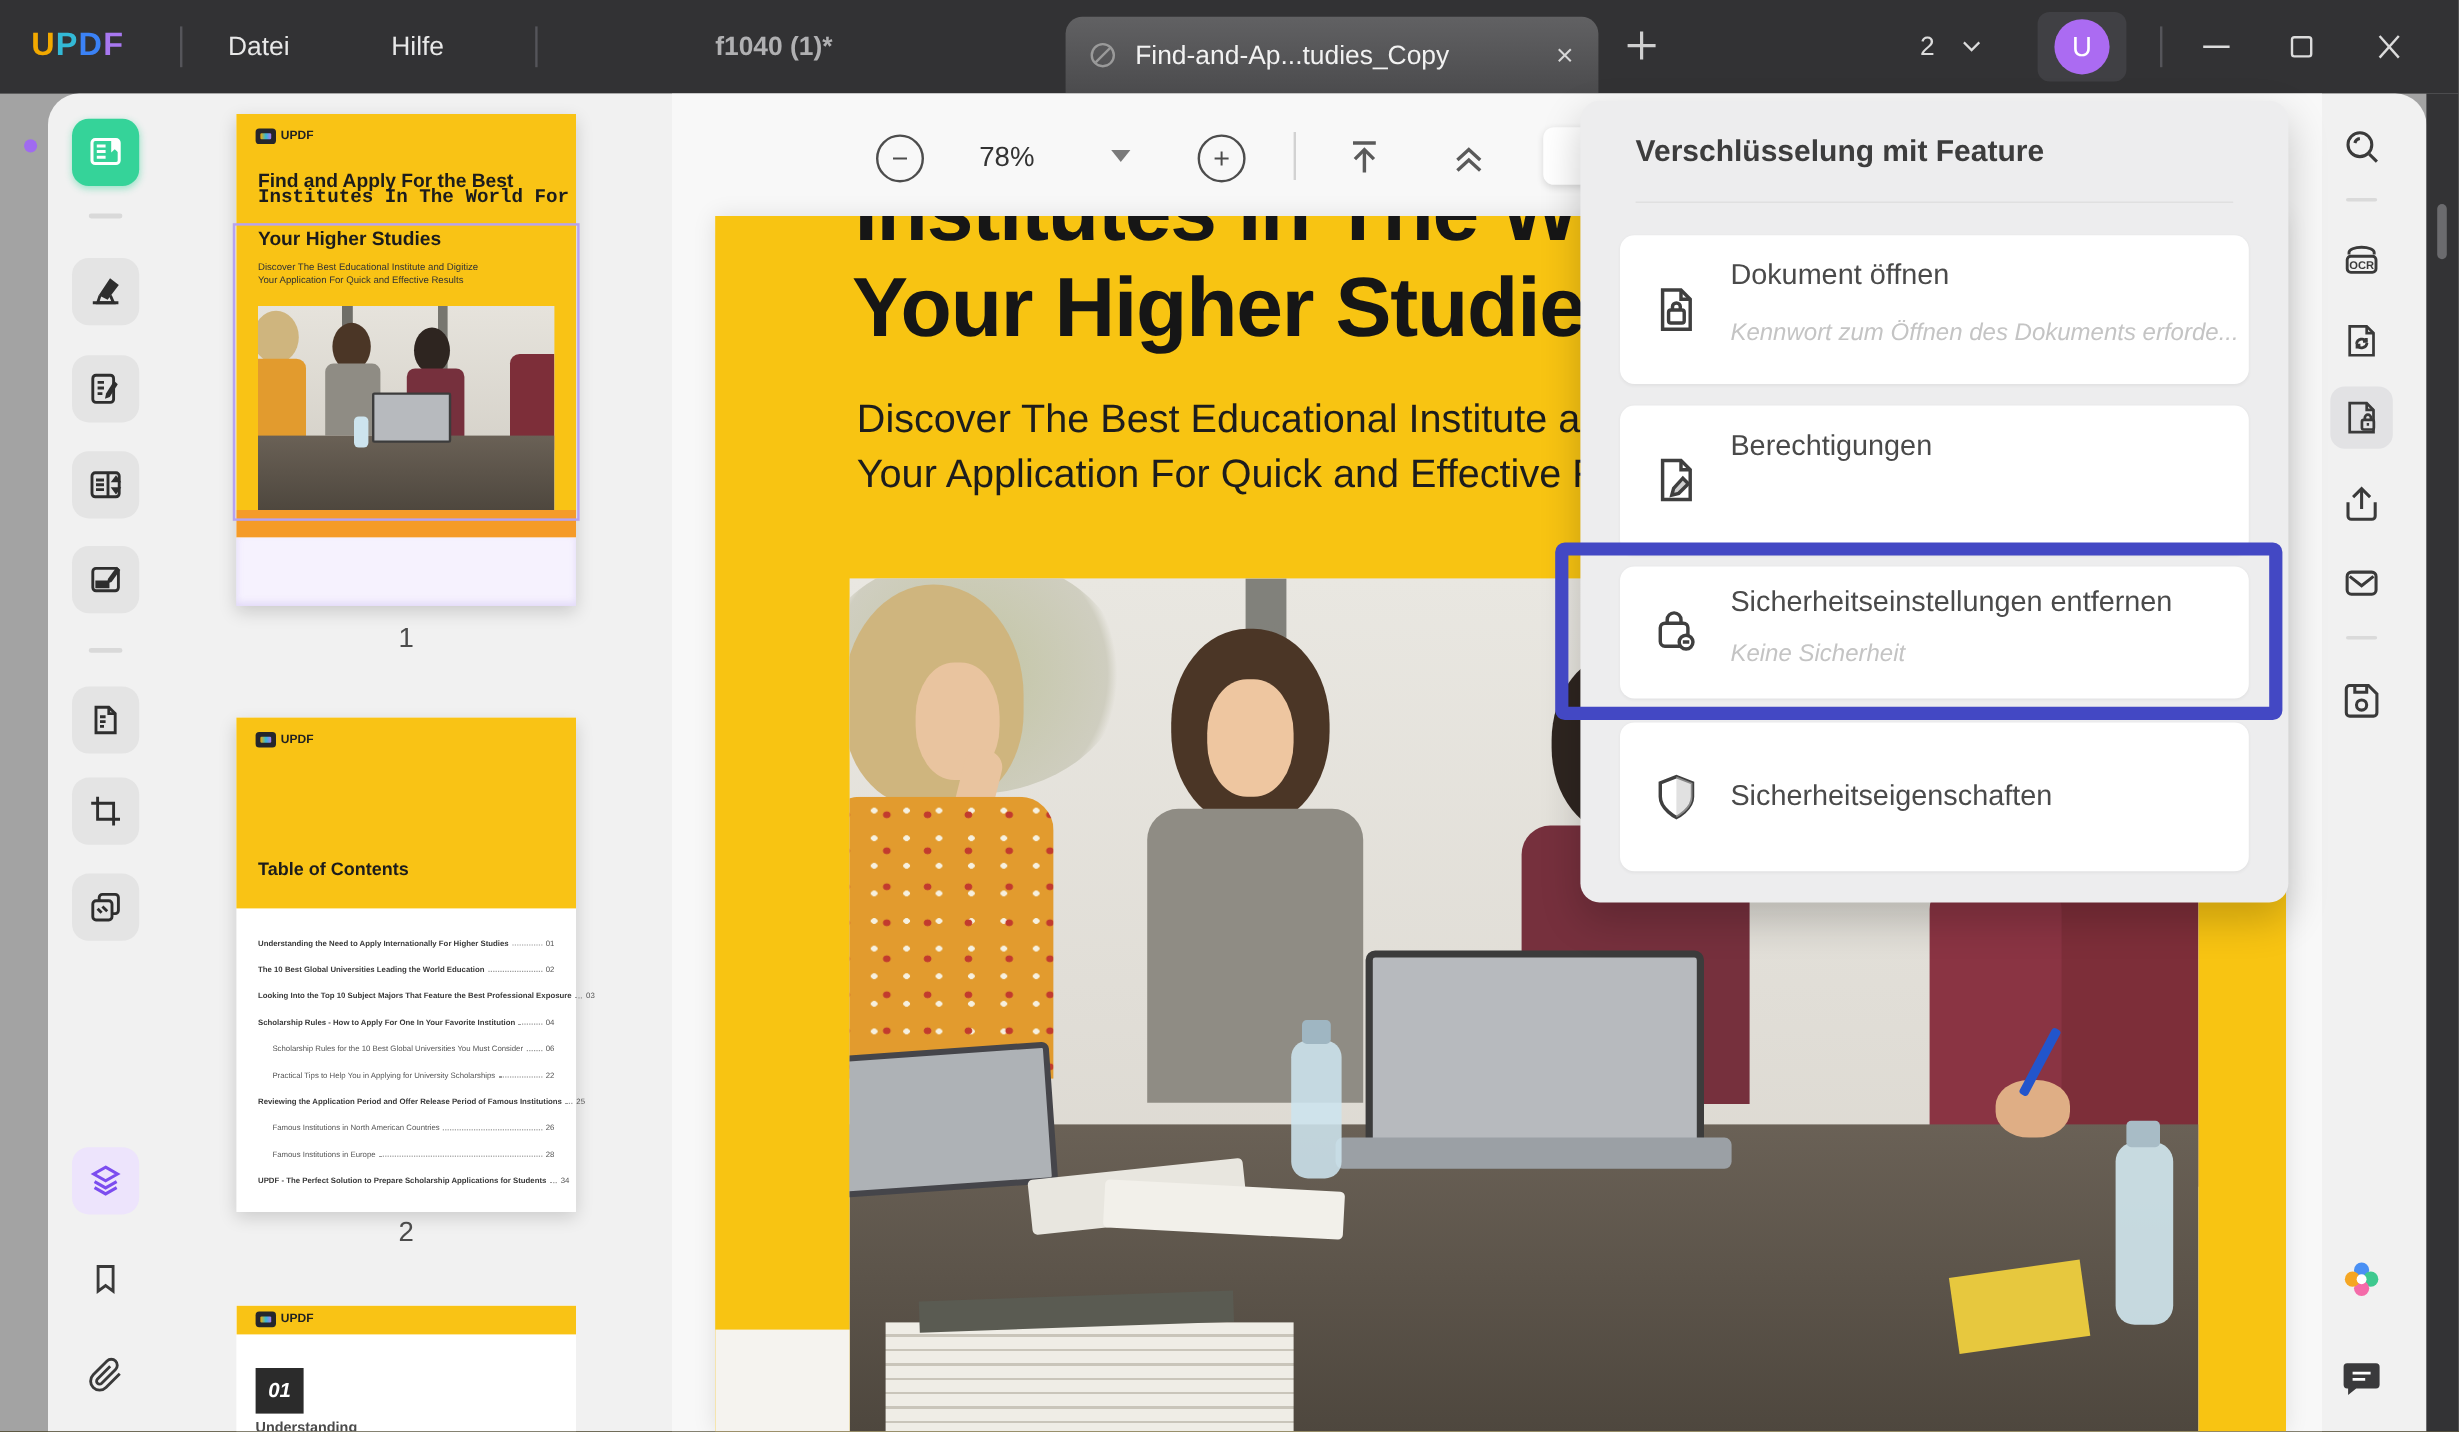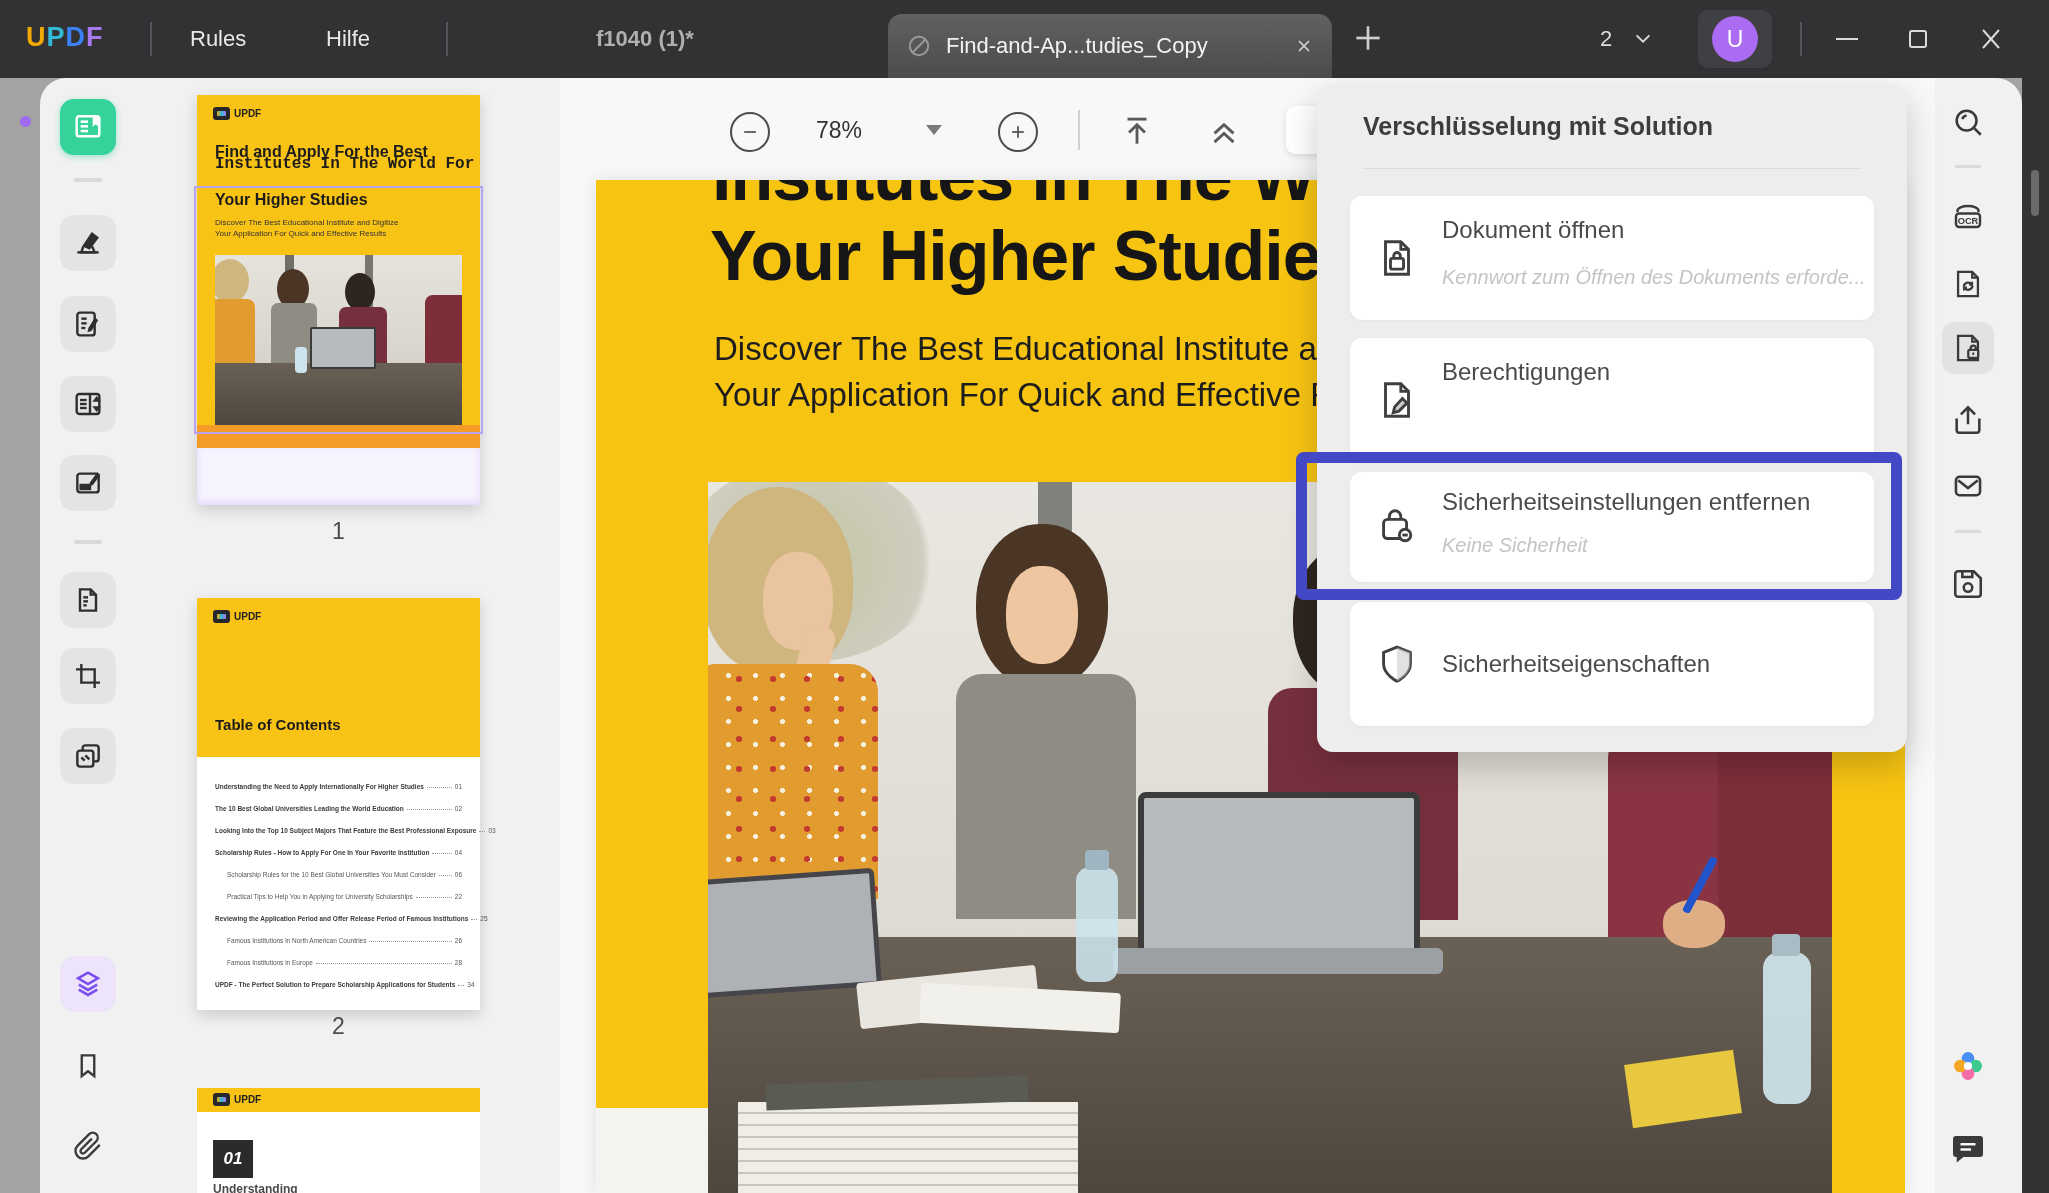--- a/index.html
+++ b/index.html
@@ -82,21 +82,21 @@
   .rdiv{left:1955px;width:26px;height:3px;border-radius:2px;background:#dadada;}
 </style>
 </head>
 <body>
 
 <div id="app">
 
   <div id="titlebar" class="abs">
     <div class="abs logo"><b>U</b><b>P</b><b>D</b><b>F</b></div>
     <div class="abs tdiv" style="left:150px;top:22px;height:34px;"></div>
-    <div class="abs menu" style="left:172px;">Rules</div>
+    <div class="abs menu" style="left:172px;">Datei</div>
     <div class="abs menu" style="left:308px;">Hilfe</div>
     <div class="abs tdiv" style="left:446px;top:22px;height:34px;"></div>
     <div class="abs inactive-tab" style="left:596px;font-weight:bold;">f1040 (1)*</div>
 
     <div id="active-tab" class="abs">
       <span>
         <svg width="26" height="26" viewBox="0 0 24 24" fill="none" stroke="#9a9a9a" stroke-width="1.8">
           <circle cx="12" cy="12" r="8.5"></circle>
             <line x1="6.5" y1="17.5" x2="17.5" y2="6.5"></line>
         </svg>
@@ -427,21 +427,21 @@
       <div class="ph" style="left:955px;top:418px;width:62px;height:48px;border-radius:45%;background:#dfae85;"></div>
       <div class="ph" style="left:988px;top:372px;width:8px;height:62px;background:#2255cc;transform:rotate(28deg);border-radius:3px;"></div>
       <div class="ph" style="left:30px;top:620px;width:340px;height:91px;background:repeating-linear-gradient(180deg,#efede6 0 10px,#c9c5ba 10px 12px);"></div>
       <div class="ph" style="left:58px;top:598px;width:262px;height:26px;background:#5a5b52;transform:rotate(-2deg);"></div>
     </div>
 
     <div class="abs" style="left:0;top:928px;width:112px;height:85px;background:#f5f3ef;"></div>
   </div>
 
   <div id="panel" class="abs">
-    <div class="abs" id="panel-title">Verschlüsselung mit Solution</div>
+    <div class="abs" id="panel-title">Verschlüsselung mit Feature</div>
     <div class="abs" id="panel-div"></div>
 
     <div class="abs card" style="top:112px;height:124px;">
       <span class="cicon">
         <svg width="46" height="46" viewBox="0 0 24 24" fill="none" stroke="#3f3f3f" stroke-width="1.5">
           <path d="M6 3.5h8l4 4V20.5H6z"></path>
             <path d="M14 3.5v4h4"></path>
           <rect x="8.6" y="12.2" width="6.8" height="5.6" rx="1"></rect>
             <path d="M10.3 12.2v-1.4a1.7 1.7 0 013.4 0v1.4"></path>
         </svg>

